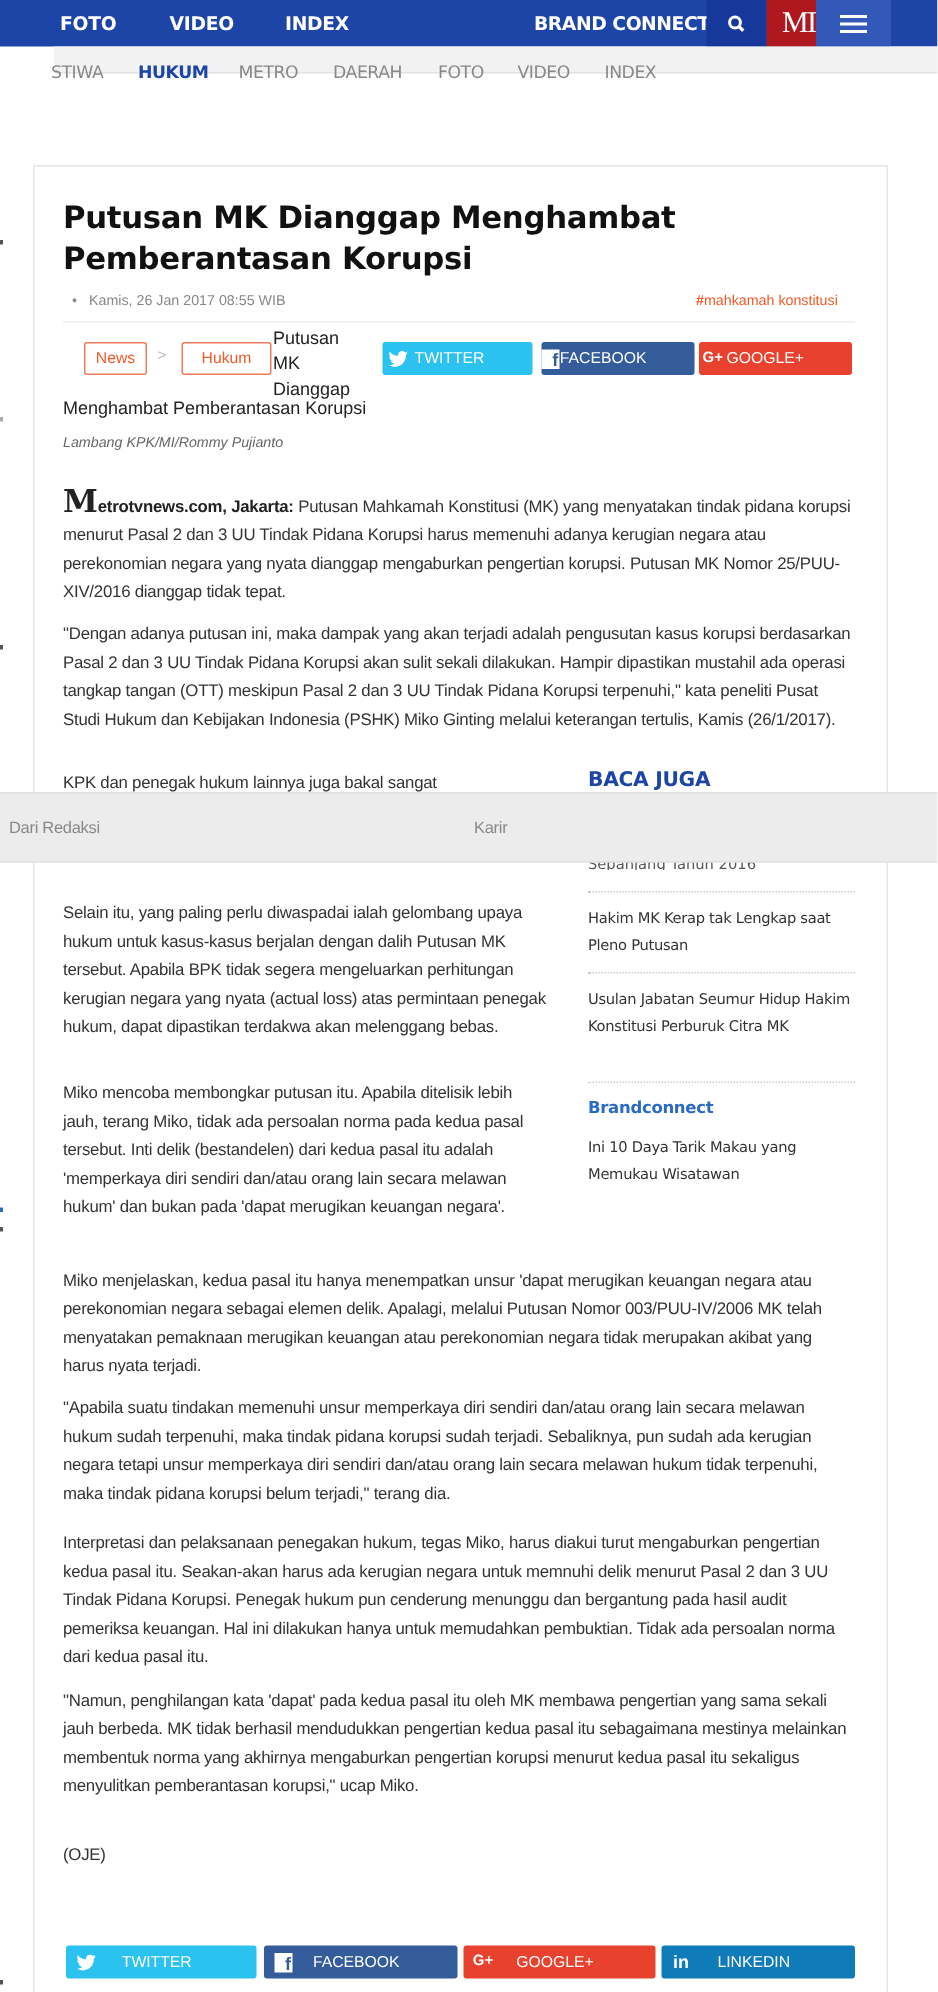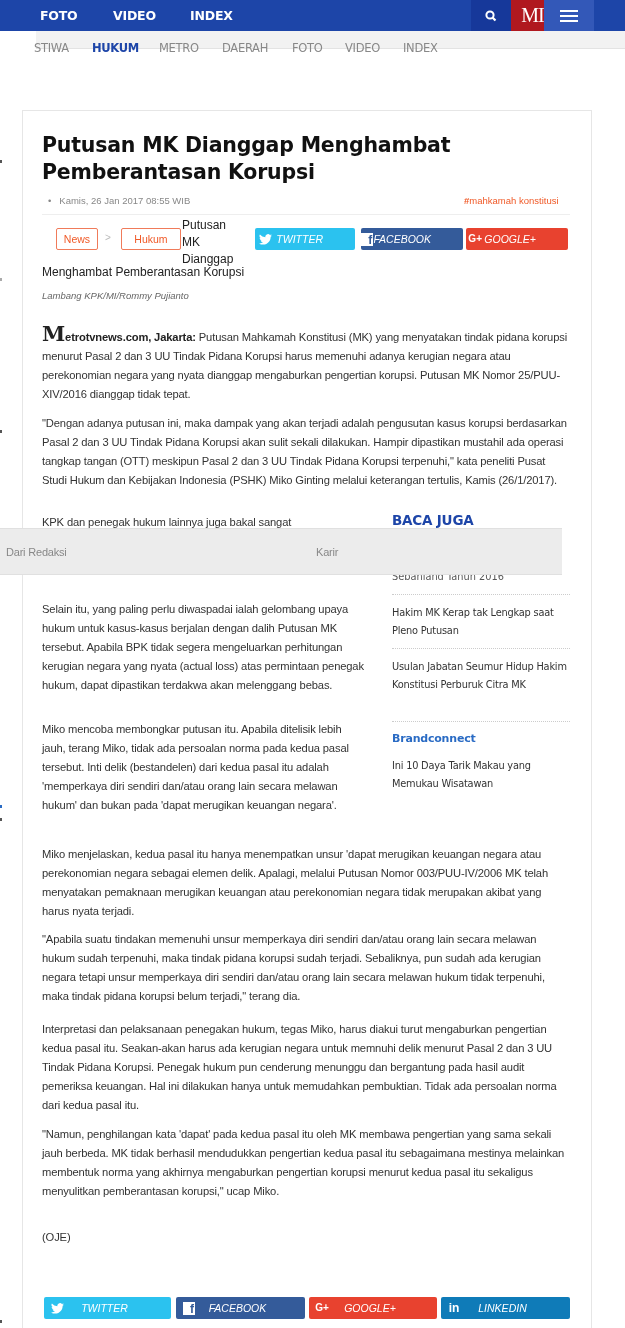--- a/index.html
+++ b/index.html
@@ -33,50 +33,51 @@
   .divider1 { position: absolute; left: 42px; top: 214px; width: 528px; height: 1px; background: #eee; }
 
   .crumb { position: absolute; top: 228px; height: 22px; border: 1px solid #f07b5a; border-radius: 2px; color: #f05a28; font-size: 10.5px; text-align: center; line-height: 20px; }
   .crumb-sep { position: absolute; left: 105px; top: 232px; color: #bbb; font-size: 10px; }
   .caption-wrap { position: absolute; left: 182px; top: 217px; width: 60px; font-size: 12px; line-height: 17px; color: #222; }
   .caption-line2 { position: absolute; left: 42px; top: 265px; font-size: 12px; color: #222; }
   .photo-credit { position: absolute; left: 42px; top: 290px; font-size: 9.5px; color: #666; font-style: italic; }
 
   .share { position: absolute; height: 22px; border-radius: 2px; color: #fff; font-size: 10.5px; line-height: 22px; display: flex; align-items: center; }
   .share .ic { width: 26px; display: flex; justify-content: center; font-weight: bold; font-size: 12px; }
-  .share .lbl { flex: 1; text-align: center; padding-right: 32px; font-style: italic; }
+  .share .lbl { flex: 1; text-align: center; padding-right: 32px; }
   .tw { background: #2bc2ef; }
   .fb { background: #345b9a; }
   .gp { background: #e8422f; }
   .li { background: #0f7bb8; }
 
   .p { position: absolute; left: 42px; font-size: 11.2px; line-height: 19px; color: #333; letter-spacing: -0.15px; }
   .p.full { width: 525px; }
   .p.narrow { width: 325px; }
   .lead-cap { font-family: "DejaVu Serif", serif; font-weight: bold; font-size: 21px; line-height: 19px; color: #222; }
   .lead-src { font-weight: bold; color: #222; }
 
   
   .side-title { position: absolute; left: 392px; top: 512px; font-family: "DejaVu Sans", sans-serif; font-size: 13.5px; font-weight: bold; color: #1d45a8; letter-spacing: -0.2px; }
   .side-item { position: absolute; left: 392px; width: 180px; font-family: "DejaVu Sans", sans-serif; font-size: 9.8px; line-height: 18px; color: #333; letter-spacing: -0.2px; }
   .side-sep { position: absolute; left: 392px; width: 178px; border-top: 1px dotted #ccc; height: 0; }
   .side-brand { position: absolute; left: 392px; top: 732px; font-family: "DejaVu Sans", sans-serif; font-size: 11px; font-weight: bold; color: #2a6bc4; letter-spacing: -0.2px; }
 
   
-  .footbar { position: absolute; left: 0; top: 528px; width: 562px; height: 47px; background: #ececec; border-top: 1px solid #e0e0e0; border-bottom: 1px solid #e0e0e0; }
+  .footbar { position: absolute; left: 0; top: 528px; width: 625px; height: 47px; background: #ececec; border-top: 1px solid #e0e0e0; border-bottom: 1px solid #e0e0e0; }
   .footbar .lnk { position: absolute; top: 0; height: 47px; line-height: 47px; font-size: 11px; color: #888; letter-spacing: -0.2px; }
   .side-partial { position: absolute; left: 392px; top: 572px; font-family: "DejaVu Sans", sans-serif; font-size: 9.8px; color: #555; height: 8px; overflow: hidden; line-height: 10px; }
 </style>
 </head>
 <body>
 
 <div class="topnav">
   <span class="item" style="left:40px">FOTO</span>
   <span class="item" style="left:113px">VIDEO</span>
   <span class="item" style="left:190px">INDEX</span>
+  <span class="brand">BRAND CONNECT</span>
   <div class="search">
     <svg width="12" height="12" viewBox="0 0 12 12">
         <circle cx="5" cy="5" r="3.6" stroke="#fff" stroke-width="2" fill="none"></circle>
         <line x1="7.6" y1="7.6" x2="10.5" y2="10.5" stroke="#fff" stroke-width="2.2"></line>
       </svg>
   </div>
   <div class="mi">MI</div>
   <div class="menu">
     <div class="hamb">
         <span></span>

